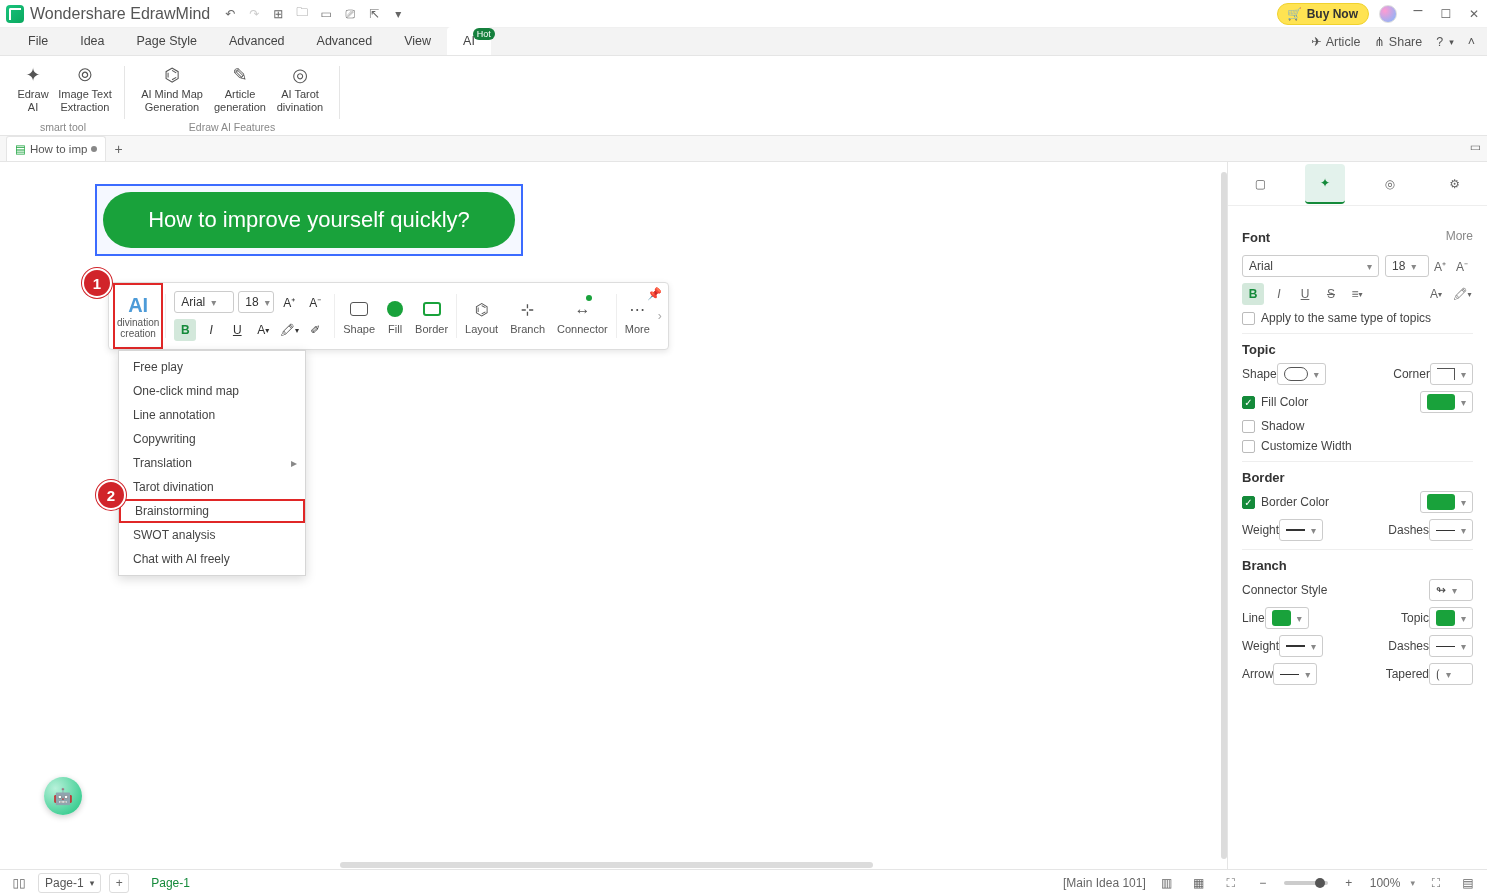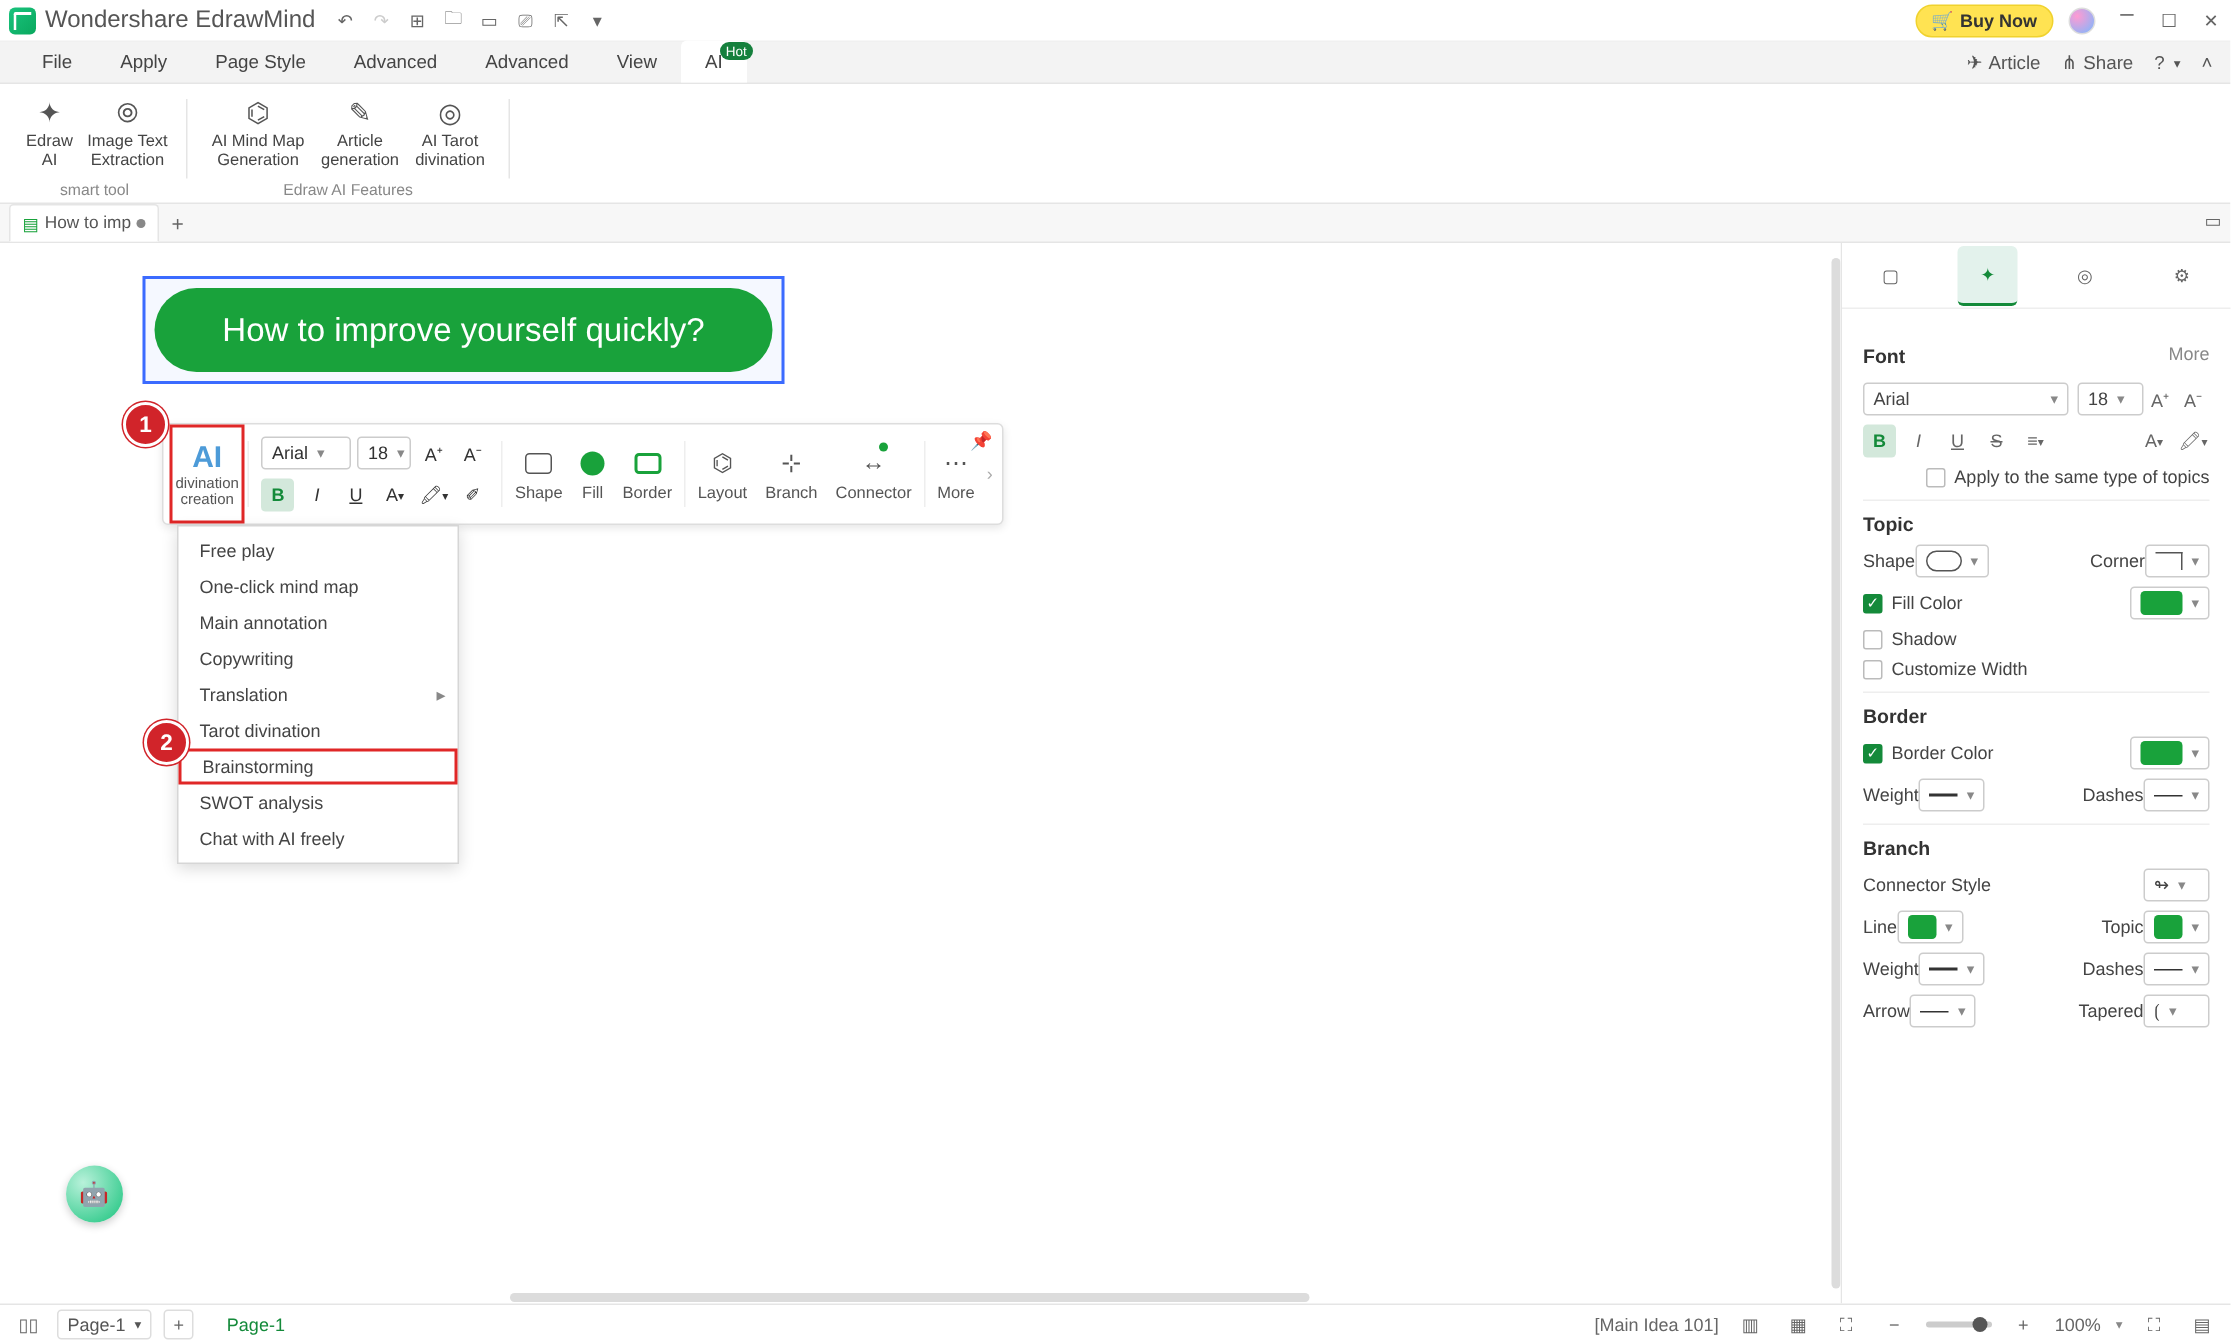--- a/index.html
+++ b/index.html
@@ -140,21 +140,21 @@
   <div class="avatar"></div>
   <div class="win-ctrl">
     <span style="font-size:16px;line-height:6px;">–</span>
     <span>☐</span>
     <span>✕</span>
   </div>
 </div>
 
 <div class="menubar">
   <div class="menu-item">File</div>
-  <div class="menu-item">Apply</div>
+  <div class="menu-item">Idea</div>
   <div class="menu-item">Page Style</div>
   <div class="menu-item">Advanced</div>
   <div class="menu-item">Advanced</div>
   <div class="menu-item">View</div>
   <div class="menu-item active">
     <span>AI</span>
     <span class="hot-badge">Hot</span>
   </div>
   <div class="menu-spacer"></div>
   <div class="menu-right">
@@ -305,21 +305,21 @@
       <div class="ft-cell" style="padding:0 2px">
         <span style="color:#aaa">›</span>
       </div>
     </div>
 
     <div class="numbadge nb2">2</div>
 
     <div class="ddmenu">
       <div class="dd-item">Free play</div>
       <div class="dd-item">One-click mind map</div>
-      <div class="dd-item">Main annotation</div>
+      <div class="dd-item">Line annotation</div>
       <div class="dd-item">Copywriting</div>
       <div class="dd-item">
         <span>Translation</span>
         <span class="sub-arrow">▸</span>
       </div>
       <div class="dd-item">Tarot divination</div>
       <div class="dd-item highlight">Brainstorming</div>
       <div class="dd-item">SWOT analysis</div>
       <div class="dd-item">Chat with AI freely</div>
     </div>
@@ -368,21 +368,21 @@
       <div class="sp-row" style="gap:4px;justify-content:flex-start">
         <div class="icon-btn on">B</div>
         <div class="icon-btn" style="font-style:italic">I</div>
         <div class="icon-btn" style="text-decoration:underline">U</div>
         <div class="icon-btn" style="text-decoration:line-through">S</div>
         <div class="icon-btn">≡<span style="font-size:8px">▾</span></div>
         <div style="flex:1"></div>
         <div class="icon-btn">A<span style="font-size:8px">▾</span></div>
         <div class="icon-btn">🖍<span style="font-size:8px">▾</span></div>
       </div>
-      <div class="sp-row" style="justify-content:flex-end">
+      <div class="sp-row" style="justify-content:flex-start">
         <span class="chk"></span>
         <span>Apply to the same type of topics</span>
       </div>
 
       <div class="divider"></div>
       <div class="sp-section-title">Topic</div>
       <div class="sp-row">
         <span>Shape</span>
         <div class="sel">
             <span class="shape-pill"></span>

